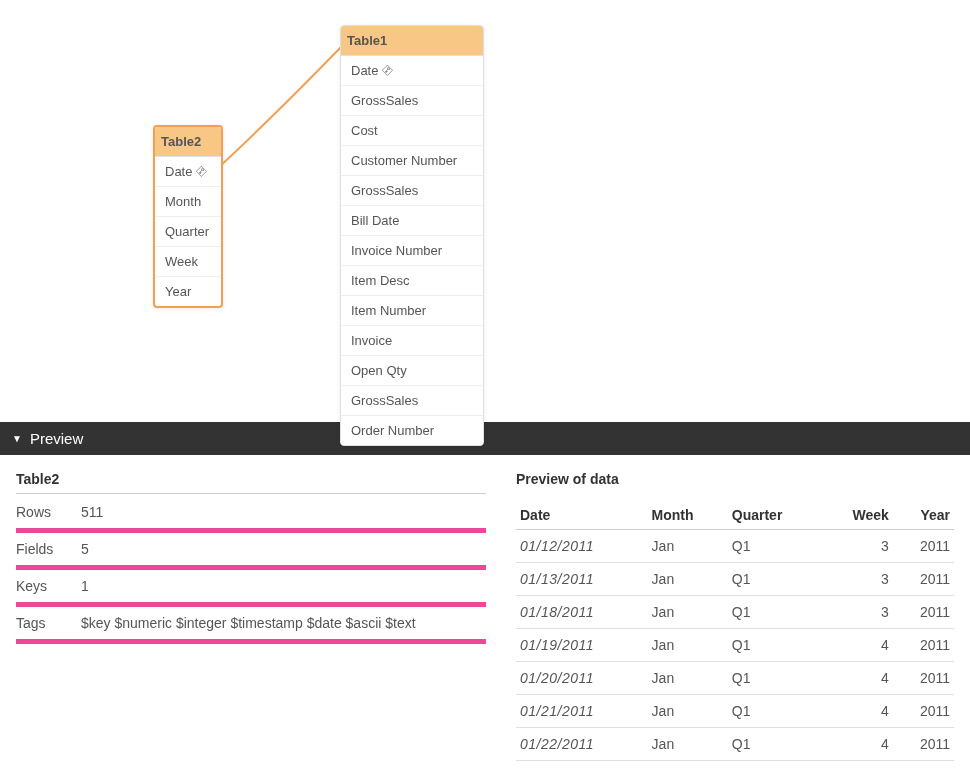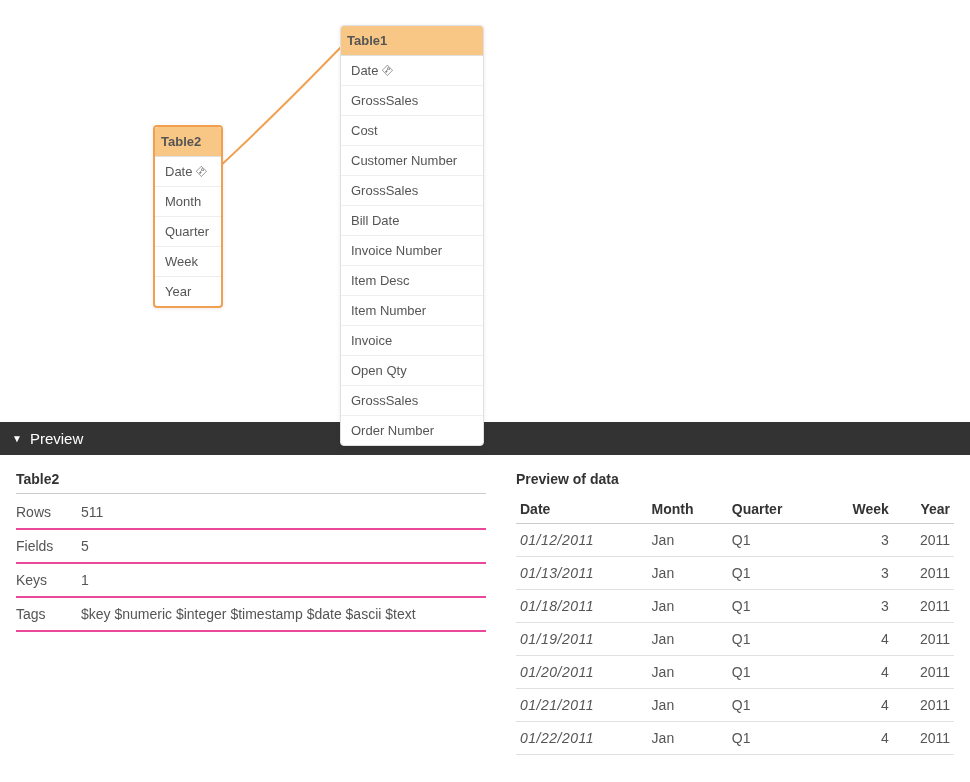--- a/index.html
+++ b/index.html
@@ -101,42 +101,42 @@
       font-size: 14px;
       color: #333;
       border-bottom: 1px solid #ccc;
       padding-bottom: 6px;
       margin-bottom: 2px;
     }
 
     .stats-row {
       display: flex;
       padding: 8px 0;
-      border-bottom: 2px solid #ec4899;
+      border-bottom: 5px solid #ec4899;
       font-size: 14px;
       color: #555;
     }
 
     .stats-label {
       flex: 0 0 65px;
     }
 
     .stats-value {
       flex: 1;
     }
 
     .data-panel {
       flex: 1;
     }
 
     .data-title {
       font-weight: 700;
       font-size: 14px;
       color: #333;
-      margin-bottom: 8px;
+      margin-bottom: 14px;
     }
 
     .data-table {
       width: 100%;
       border-collapse: collapse;
     }
 
     .data-table th {
       text-align: left;
       font-weight: 700;

